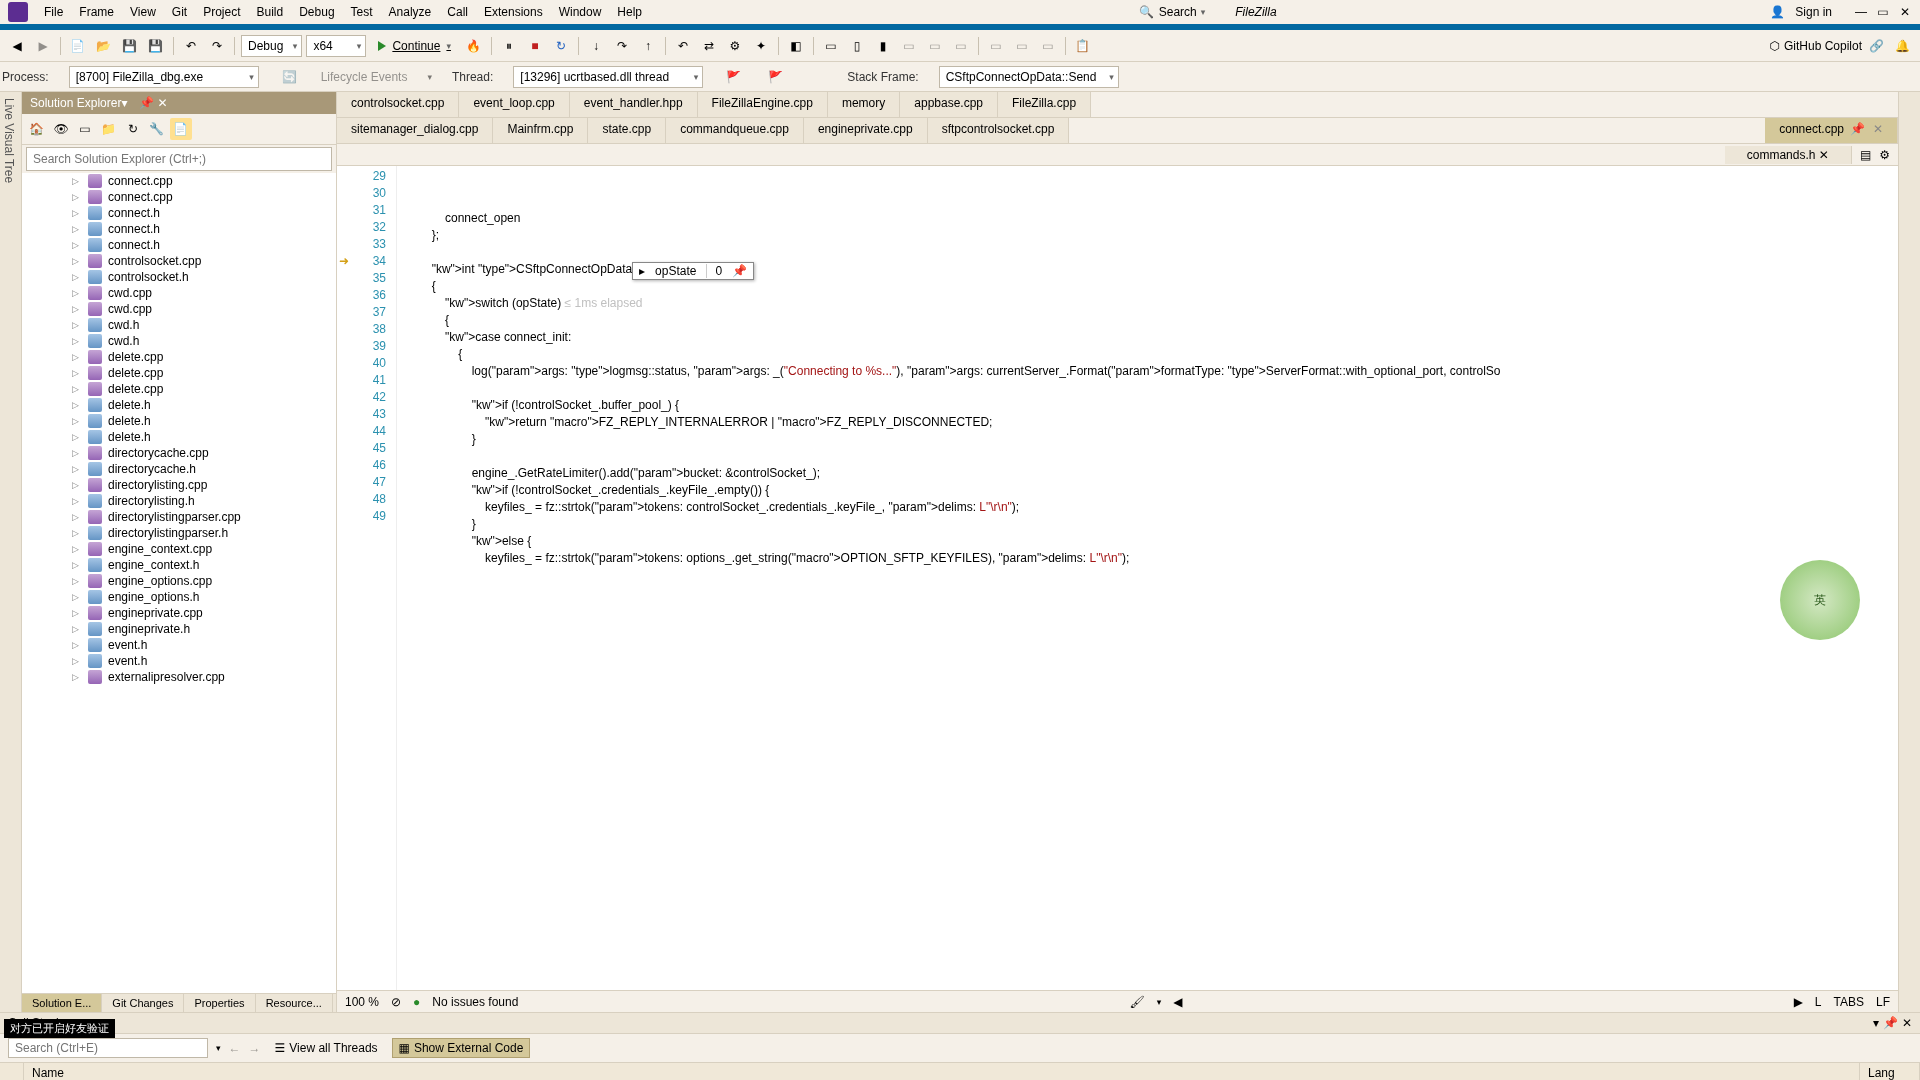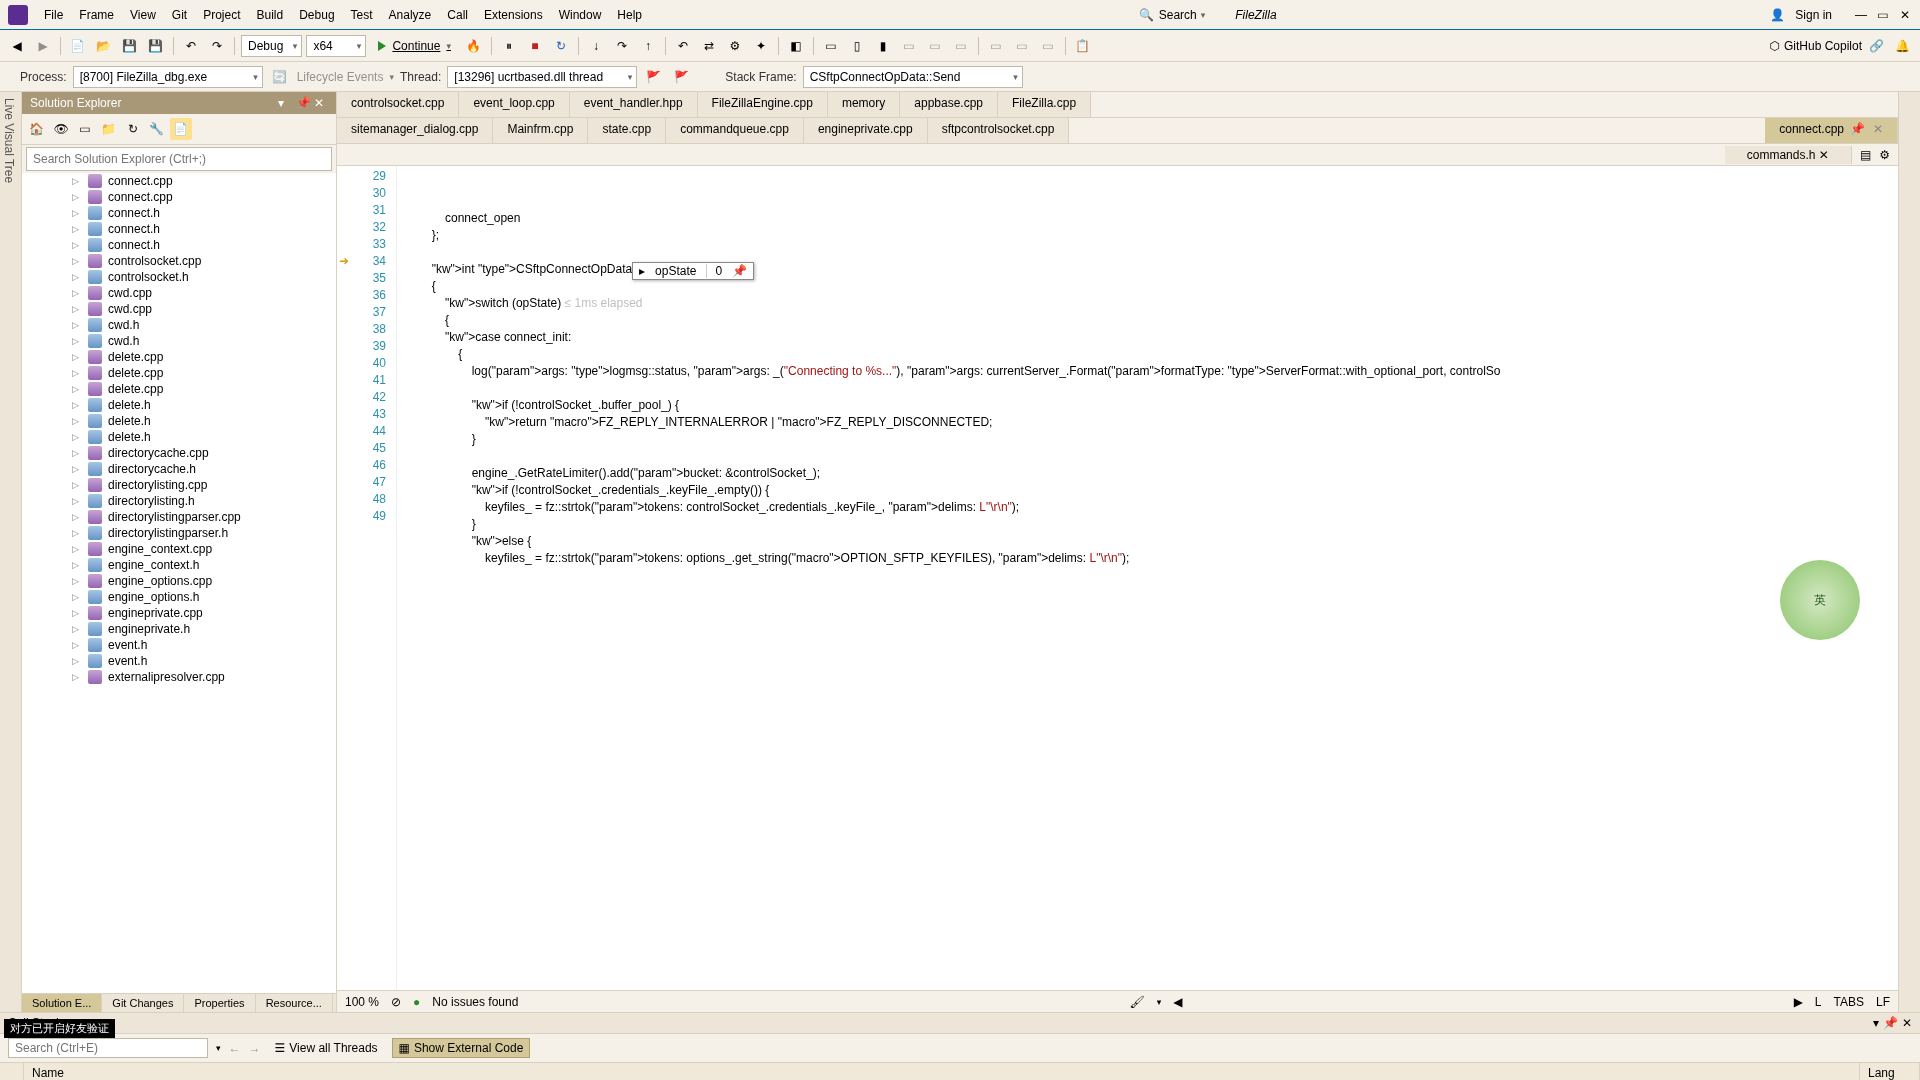--- a/index.html
+++ b/index.html
@@ -1,39 +1,39 @@
 <!DOCTYPE html>
 <html><head>
 <meta charset="utf-8">
 <style>
 * { margin:0; padding:0; box-sizing:border-box; font-family:"Segoe UI",Arial,sans-serif; font-size:12px; }
 body { background:#f5f0e8; color:#000; overflow:hidden; width:1920px; height:1080px; transform-origin:top left; }
-.menubar { display:flex; align-items:center; height:30px; background:#f5f0e8; padding:0 8px; gap:2px; border-bottom:1px solid #0369a1; }
+.menubar { display:flex; align-items:center; height:30px; background:#f5f0e8; padding:0 8px; gap:2px; border-bottom:6px solid #0369a1; }
 .menubar .logo { width:20px; height:20px; background:#5c2d91; border-radius:3px; margin-right:6px; }
 .menubar .mitem { padding:4px 8px; cursor:pointer; }
 .menubar .spacer { flex:1; }
 .menubar .search-box { display:flex; align-items:center; gap:4px; padding:2px 8px; }
 .menubar .title-pill { padding:2px 12px; margin-left:8px;font-style:italic; }
 .menubar .win-controls { display:flex; gap:8px; margin-left:12px; }
 .wbtn { width:14px; height:14px; cursor:pointer; display:flex; align-items:center; justify-content:center; }
 .toolbar { display:flex; align-items:center; height:32px; background:#f5f0e8; padding:0 6px; gap:4px; border-bottom:1px solid #d8d0c0; }
 .tb-btn { width:22px; height:22px; display:flex; align-items:center; justify-content:center; cursor:pointer; border-radius:2px; }
 .tb-sep { width:1px; height:18px; background:#c8c0b0; margin:0 2px; }
 .combo { height:22px; border:1px solid #c0b8a8; background:#fff; padding:0 18px 0 6px; display:flex; align-items:center; min-width:60px; position:relative; }
 .combo::after { content:"▾"; position:absolute; right:4px; font-size:9px; color:#666; }
 .continue-btn { display:flex; align-items:center; gap:6px; padding:2px 8px; cursor:pointer;text-decoration:underline; }
 .play-tri { width:0; height:0; border-left:8px solid #2a8a2a; border-top:5px solid transparent; border-bottom:5px solid transparent; }
-.toolbar2 { display:flex; align-items:center; height:30px; background:#f5f0e8; padding:0 20px; gap:6px; border-bottom:1px solid #d8d0c0; }
+.toolbar2 { display:flex; align-items:center; height:30px; background:#f5f0e8; padding:0 2px; gap:20px; border-bottom:1px solid #d8d0c0; }
 .label { color:#333; }
 .combo2 { height:22px; border:1px solid #c0b8a8; background:#fff; padding:0 20px 0 6px; display:flex; align-items:center; position:relative; }
 .combo2::after { content:"▾"; position:absolute; right:4px; font-size:9px; color:#666; }
 .main { display:flex; height:calc(100% - 30px - 32px - 30px - 28px - 40px); }
 .left-rail { width:22px; background:#ede6d8; border-right:1px solid #d8d0c0; writing-mode:vertical-lr; padding:6px 2px; font-size:11px; color:#555; }
 .solution-panel { width:315px; background:#f5f0e8; border-right:1px solid #d8d0c0; display:flex; flex-direction:column; }
-.panel-title { background:#a89878; color:#fff; padding:4px 8px; display:flex; align-items:center; justify-content:space-between; }
+.panel-title { background:#a89878; color:#fff; padding:4px 8px; display:flex; align-items:center; justify-content:flex-start; }
 .panel-toolbar { display:flex; gap:2px; padding:4px; border-bottom:1px solid #d8d0c0; }
 .panel-search { margin:2px 4px; }
 .panel-search input { width:100%; height:24px; border:1px solid #c0b8a8; padding:0 22px 0 6px; background:#fff; }
 .tree { flex:1; overflow-y:auto; background:#fff; }
 .tree-item { display:flex; align-items:center; padding:1px 4px 1px 50px; gap:6px; cursor:pointer; white-space:nowrap; }
 .tree-chev { width:10px; color:#888; font-size:9px; }
 .ficon { width:14px; height:14px; flex-shrink:0; }
 .ficon.cpp { background:linear-gradient(#c5a5d5,#9565b5); border-radius:2px; }
 .ficon.h { background:linear-gradient(#a5c5e5,#6595c5); border-radius:2px; }
 .editor-area { flex:1; display:flex; flex-direction:column; background:#fff; min-width:0; }
@@ -176,21 +176,21 @@
   <span class="label" style="opacity:.5">Lifecycle Events</span>
   <span style="opacity:.5;font-size:9px">▾</span>
   <span class="label">Thread:</span>
   <div class="combo2" style="width:190px">
       <span>[13296] ucrtbased.dll thread</span>
     </div>
   <div class="tb-btn">🚩</div>
   <div class="tb-btn">🚩</div>
   <span style="width:20px"></span>
   <span class="label">Stack Frame:</span>
-  <div class="combo2" style="width:220px">
+  <div class="combo2" style="width:180px">
       <span>CSftpConnectOpData::Send</span>
     </div>
 </div>
 
 <div class="main">
   <div class="left-rail"><span>Live Visual Tree</span></div>
 
   <div class="solution-panel">
     <div class="panel-title">
       <span>Solution Explorer</span>

